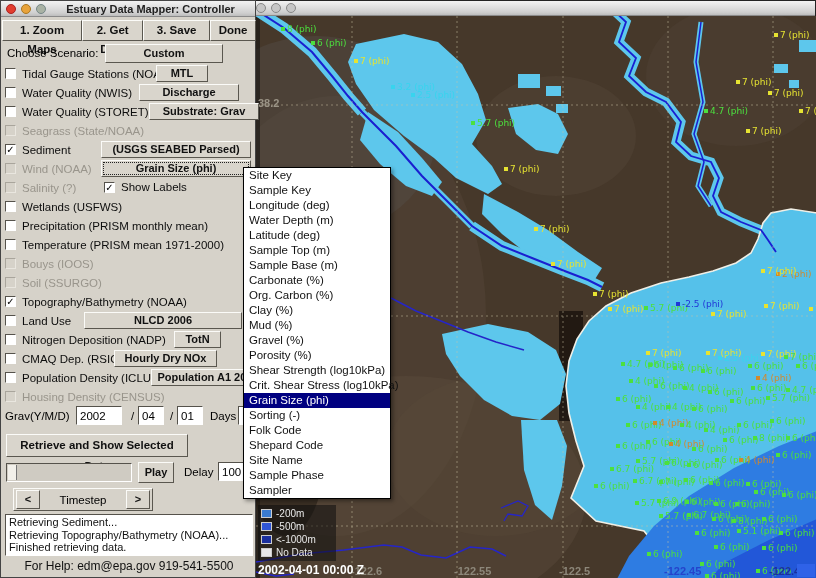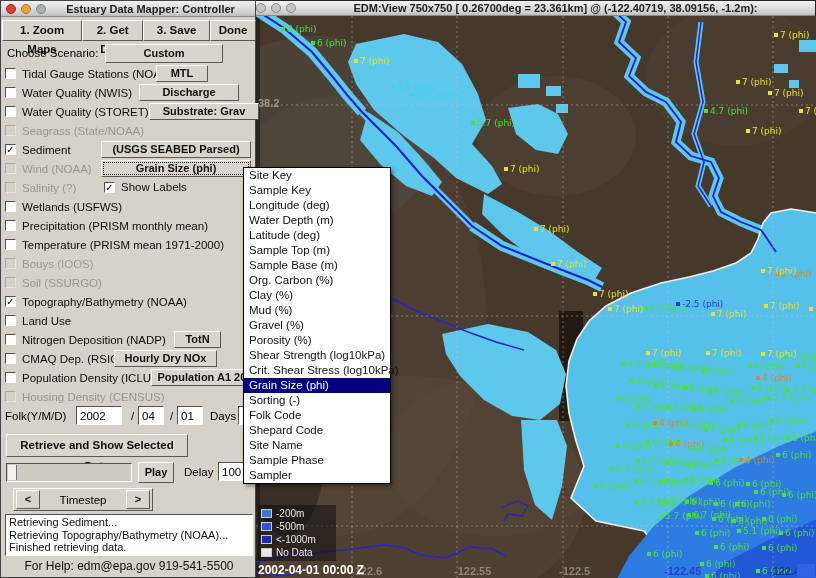--- a/index.html
+++ b/index.html
@@ -91,21 +91,20 @@
   .mi.sel { background:#000080; color:#fff; }
 </style>
 </head>
 <body>
 
 <div class="win" id="map-win">
   <div class="titlebar">
     <span class="dot gray"></span>
     <span class="dot gray"></span>
     <span class="dot gray"></span>
-    <span class="t">EDM:View 750x750 [ 0.26700deg =  23.361km] @ (-122.40719, 38.09156,  -1.2m):</span>
   </div>
   <div id="map-canvas">
     <svg width="561" height="563" viewBox="0 0 561 563">
       <rect width="561" height="563" fill="#46382a"></rect>
       <ellipse cx="80" cy="300" rx="150" ry="220" fill="#57483a" opacity="0.45"></ellipse>
       <ellipse cx="150" cy="480" rx="180" ry="120" fill="#5d4e3e" opacity="0.4"></ellipse>
       <ellipse cx="60" cy="120" rx="120" ry="100" fill="#56514a" opacity="0.4"></ellipse>
       <ellipse cx="300" cy="120" rx="80" ry="60" fill="#514435" opacity="0.5"></ellipse>
       <ellipse cx="480" cy="60" rx="90" ry="70" fill="#4e4033" opacity="0.5"></ellipse>
       <ellipse cx="240" cy="440" rx="110" ry="80" fill="#584a3a" opacity="0.35"></ellipse>
@@ -355,20 +354,21 @@
         <span class="cb dis"></span>
         <span class="lbl">Soil (SSURGO)</span>
       </div>
       <div class="row">
         <span class="cb">✓</span>
         <span class="lbl">Topography/Bathymetry (NOAA)</span>
       </div>
       <div class="row">
         <span class="cb"></span>
         <span class="lbl">Land Use</span>
+        <div class="btn" style="left: 83px; width: 158px;">NLCD 2006</div>
       </div>
       <div class="row">
         <span class="cb"></span>
         <span class="lbl">Nitrogen Deposition (NADP)</span>
         <div class="btn" style="left: 173px; width: 47px;">TotN</div>
       </div>
       <div class="row">
         <span class="cb"></span>
         <span class="lbl">CMAQ Dep. (RSIG)</span>
         <div class="btn" style="left: 113px; width: 103px;">Hourly Dry NOx</div>
@@ -377,21 +377,21 @@
         <span class="cb"></span>
         <span class="lbl">Population Density (ICLUS)</span>
         <div class="btn" style="left: 150px; width: 108px;">Population A1 201</div>
       </div>
       <div class="row dis">
         <span class="cb dis"></span>
         <span class="lbl">Housing Density (CENSUS)</span>
       </div>
     </div>
   <div id="date-row">
-    <span style="left:0;">Folk(Y/M/D)</span>
+    <span style="left:0;">Grav(Y/M/D)</span>
     <input class="inp" style="left: 71px; width: 46px;" value="2002">
     <span style="left:126px;">/</span>
     <input class="inp" style="left: 133px; width: 26px;" value="04">
     <span style="left:165px;">/</span>
     <input class="inp" style="left: 172px; width: 26px;" value="01">
     <span style="left:205px;">Days</span>
     <input class="inp" style="left: 233px; width: 30px; text-align: center;" value="2">
   </div>
   <div class="btn" id="retrieve-btn">Retrieve and Show Selected Data</div>
   <div id="prog-row">
@@ -416,20 +416,21 @@
 </div>
 
 <div id="menu">
     <div class="mi">Site Key</div>
     <div class="mi">Sample Key</div>
     <div class="mi">Longitude (deg)</div>
     <div class="mi">Water Depth (m)</div>
     <div class="mi">Latitude (deg)</div>
     <div class="mi">Sample Top (m)</div>
     <div class="mi">Sample Base (m)</div>
+    <div class="mi">Carbonate (%)</div>
     <div class="mi">Org. Carbon (%)</div>
     <div class="mi">Clay (%)</div>
     <div class="mi">Mud (%)</div>
     <div class="mi">Gravel (%)</div>
     <div class="mi">Porosity (%)</div>
     <div class="mi">Shear Strength (log10kPa)</div>
     <div class="mi">Crit. Shear Stress (log10kPa)</div>
     <div class="mi sel">Grain Size (phi)</div>
     <div class="mi">Sorting (-)</div>
     <div class="mi">Folk Code</div>

